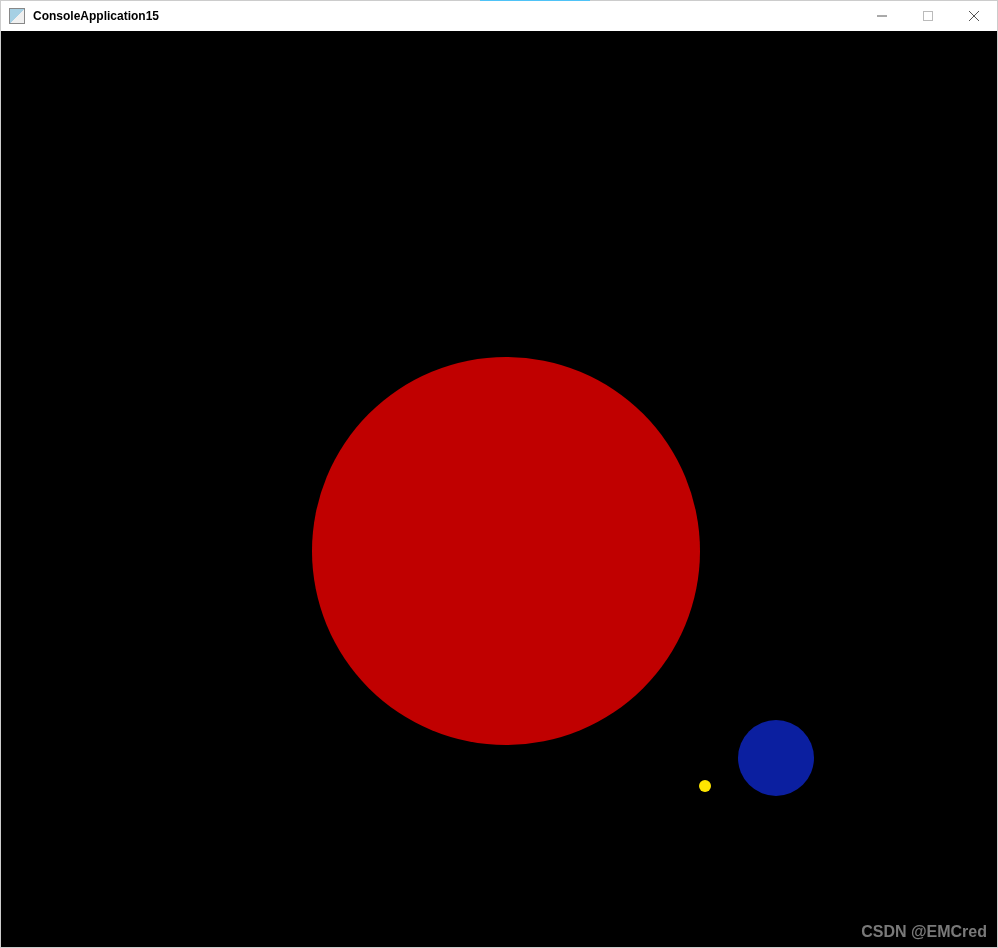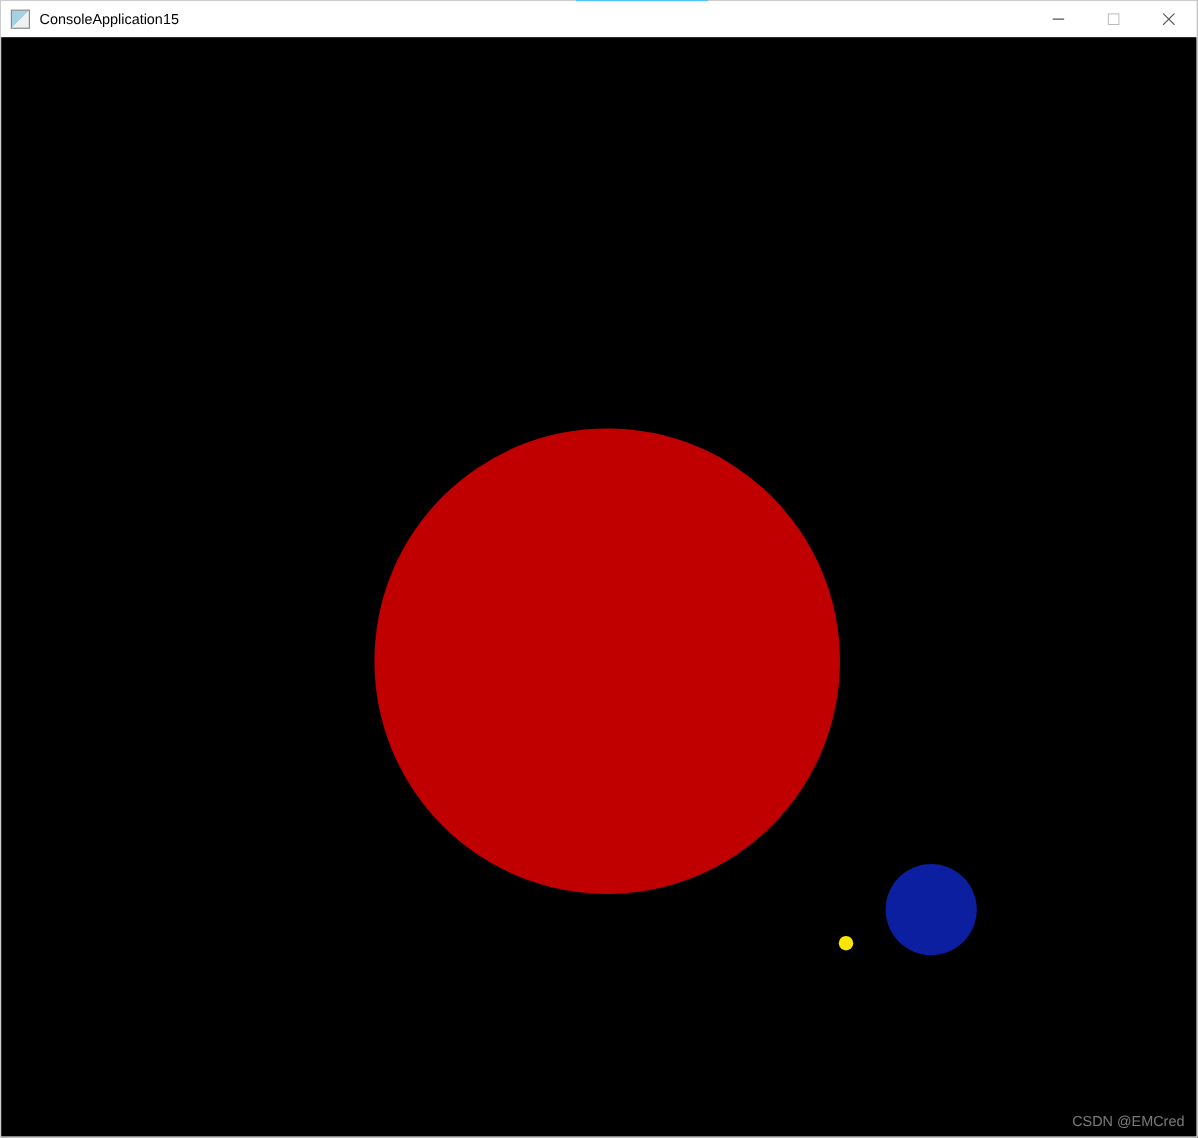--- a/index.html
+++ b/index.html
@@ -15,20 +15,21 @@
       overflow: hidden;
       position: relative;
     }
     .window {
       width: 100%;
       height: 100%;
       background: #ffffff;
       border: 1px solid #cccccc;
       display: flex;
       flex-direction: column;
+      font-weight: bold;
     }
     .titlebar {
       height: 30px;
       background: #ffffff;
       display: flex;
       align-items: center;
       padding-left: 8px;
       position: relative;
     }
     .titlebar-icon {
@@ -85,21 +86,21 @@
       overflow: hidden;
     }
     .circle {
       position: absolute;
       border-radius: 50%;
     }
     .watermark {
       position: absolute;
       right: 10px;
       bottom: 6px;
-      font-size: 12px;
+      font-size: 16px;
       color: rgba(220,220,220,0.55);
       font-family: Arial, sans-serif;
     }
   </style>
 </head>
 <body>
 
 <div class="window">
   <div class="taskbar-highlight"></div>
   <div class="titlebar">

